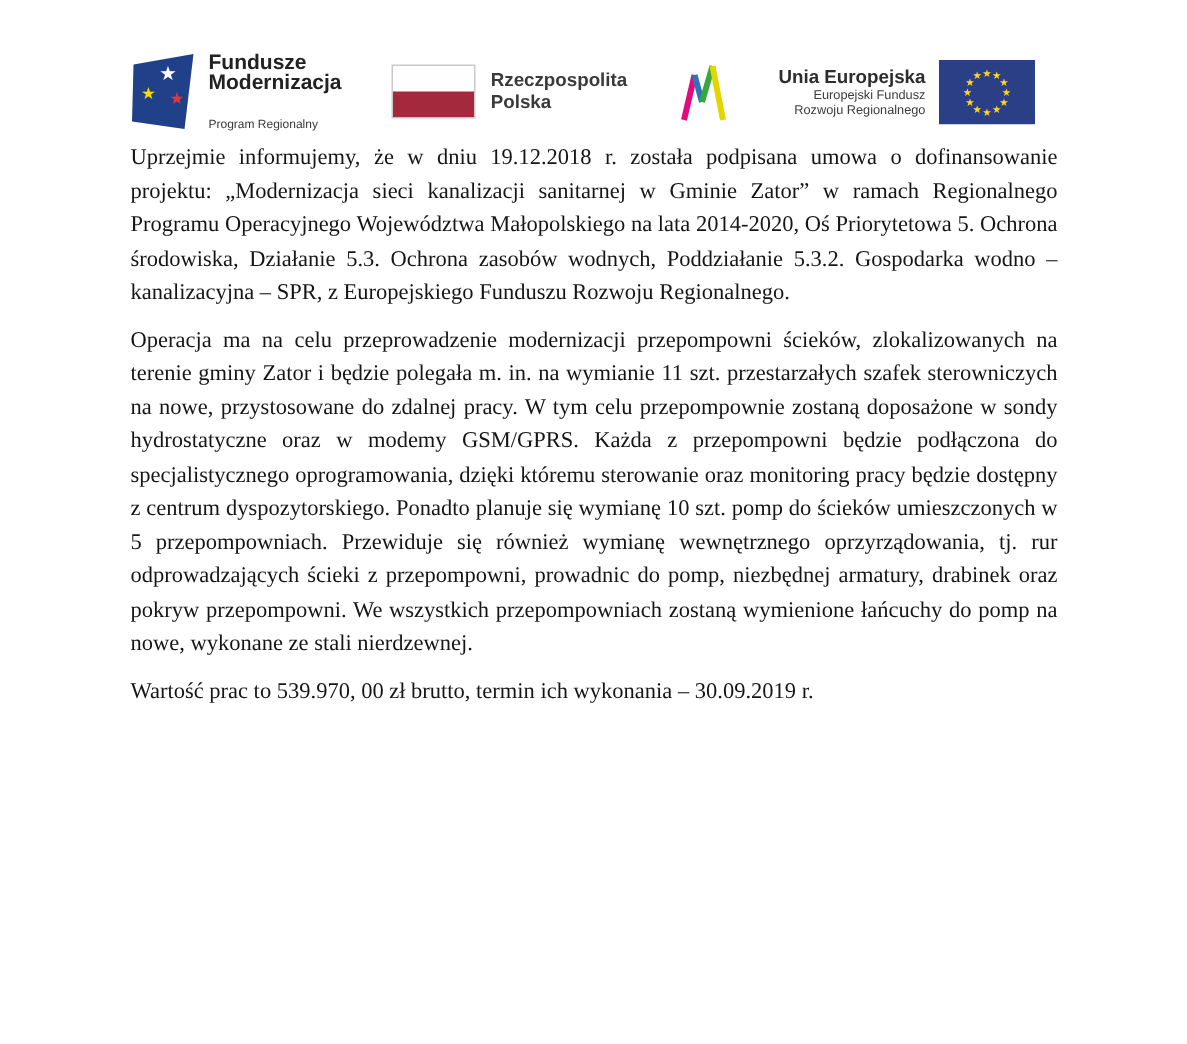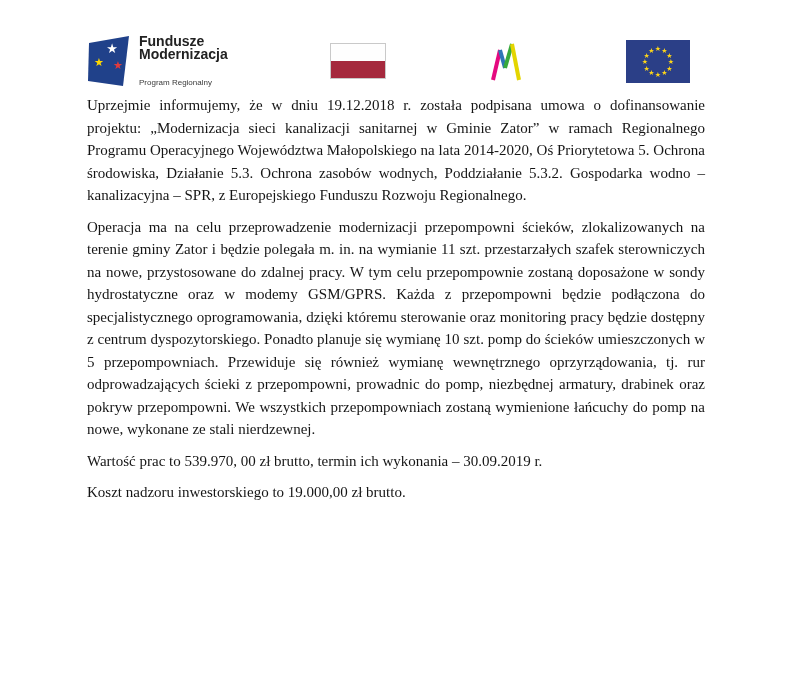--- a/index.html
+++ b/index.html
@@ -51,32 +51,41 @@
         <div class="fe-title">Modernizacja</div>
         <div class="fe-sub">Program Regionalny</div>
       </div>
     </div>
 
     <div class="logo">
       <div class="pl-flag">
         <div class="pl-white"></div>
         <div class="pl-red"></div>
       </div>
+      <div class="pl-text">
+        <div>Rzeczpospolita</div>
+        <div>Polska</div>
+      </div>
     </div>
 
     <div class="logo">
       <svg width="34" height="42" viewBox="0 0 34 42">
         <line x1="4" y1="40" x2="11" y2="10" stroke="#e5097f" stroke-width="4"></line>
         <line x1="11" y1="10" x2="16" y2="28" stroke="#2e75b6" stroke-width="4"></line>
         <line x1="16" y1="28" x2="23" y2="4" stroke="#37a93c" stroke-width="4"></line>
         <line x1="23" y1="4" x2="30" y2="40" stroke="#e4d500" stroke-width="4"></line>
       </svg>
     </div>
 
     <div class="logo">
+      <div class="ue-text">
+        <div class="ue-title">Unia Europejska</div>
+        <div class="ue-sub">Europejski Fundusz</div>
+        <div class="ue-sub">Rozwoju Regionalnego</div>
+      </div>
       <svg width="64" height="43" viewBox="0 0 64 43">
         <rect width="64" height="43" fill="#2b3f87"></rect>
         <g fill="#ffd617" font-size="7" text-anchor="middle" font-family="DejaVu Sans">
           <text x="32" y="11">★</text>
           <text x="38.5" y="12.7">★</text>
           <text x="43.3" y="17.5">★</text>
           <text x="45" y="24">★</text>
           <text x="43.3" y="30.5">★</text>
           <text x="38.5" y="35.3">★</text>
           <text x="32" y="37">★</text>
@@ -88,16 +97,15 @@
         </g>
       </svg>
     </div>
 
   </header>
 
   <main class="content">
     <p class="para">Uprzejmie informujemy, że w dniu 19.12.2018 r. została podpisana umowa o dofinansowanie projektu: „Modernizacja sieci kanalizacji sanitarnej w Gminie Zator” w ramach Regionalnego Programu Operacyjnego Województwa Małopolskiego na lata 2014-2020, Oś Priorytetowa 5. Ochrona środowiska, Działanie 5.3. Ochrona zasobów wodnych, Poddziałanie 5.3.2.  Gospodarka wodno – kanalizacyjna – SPR, z Europejskiego Funduszu Rozwoju Regionalnego.</p>
     <p class="para">Operacja ma na celu przeprowadzenie modernizacji  przepompowni  ścieków, zlokalizowanych na terenie gminy Zator i będzie polegała m. in. na wymianie 11 szt. przestarzałych szafek sterowniczych na nowe, przystosowane do zdalnej pracy. W tym celu przepompownie zostaną doposażone w sondy hydrostatyczne oraz w modemy GSM/GPRS. Każda z przepompowni będzie podłączona do specjalistycznego oprogramowania, dzięki któremu sterowanie oraz monitoring pracy będzie dostępny z centrum dyspozytorskiego. Ponadto planuje się wymianę 10  szt.  pomp  do  ścieków umieszczonych  w  5  przepompowniach.  Przewiduje  się  również  wymianę wewnętrznego oprzyrządowania, tj. rur odprowadzających ścieki z przepompowni, prowadnic do pomp, niezbędnej armatury, drabinek oraz pokryw przepompowni. We wszystkich przepompowniach zostaną wymienione łańcuchy do pomp na nowe, wykonane ze stali nierdzewnej.</p>
     <p class="para">Wartość prac to 539.970, 00 zł brutto, termin ich wykonania – 30.09.2019 r.</p>
-    <p class="para">Koszt nadzoru inwestorskiego to 19.000,00 zł brutto.</p>
   </main>
 
 </div>
 
 </body></html>

